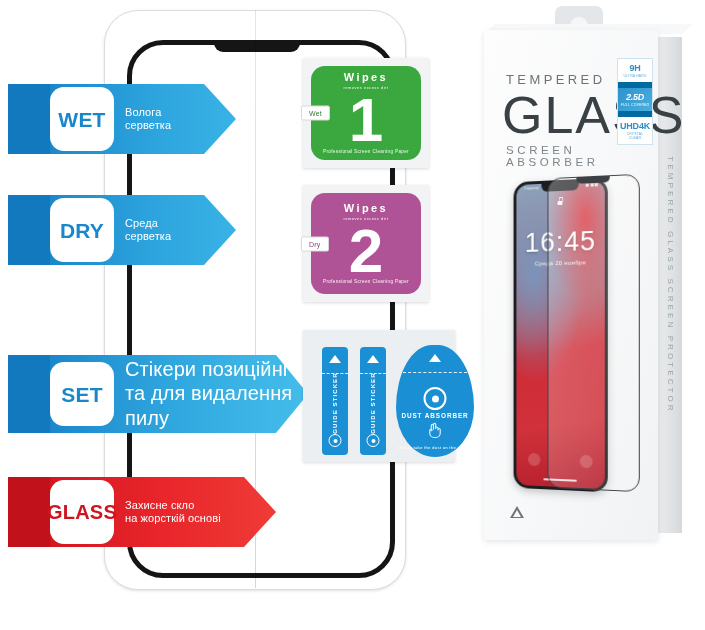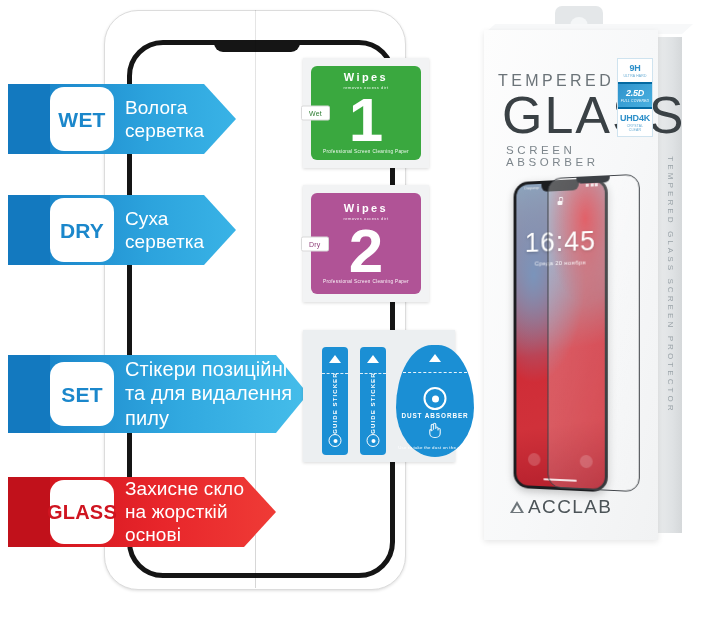--- a/index.html
+++ b/index.html
@@ -42,21 +42,21 @@
     position:absolute;left:42px;top:50%;transform:translateY(-50%);
     width:64px;height:64px;background:#ffffff;border-radius:14px;
     display:flex;align-items:center;justify-content:center;
     box-shadow:0 0 0 0 rgba(0,0,0,0);
   }
   .bar .chip span{
     font-weight:bold;font-size:21px;letter-spacing:.2px;line-height:1;
   }
   .bar .txt{
     position:absolute;left:117px;top:50%;transform:translateY(-50%);
-    color:#ffffff;font-size:19px;line-height:1.22;white-space:pre-line;
+    color:#ffffff;font-size:11px;line-height:1.22;white-space:pre-line;
     letter-spacing:.1px;
   }
 
   
   #bar-wet{left:8px;top:84px;width:228px;height:70px;}
   #bar-wet .arrow-shape{
     background:linear-gradient(to right,#1379bf 0%,#1b87cb 18%,#2ca3dd 62%,#39b3e6 100%);
     clip-path:polygon(0 0, 196px 0, 228px 50%, 196px 100%, 0 100%);
   }
   #bar-wet .cap{background:#1379bf;}
@@ -89,21 +89,21 @@
   }
   #bar-glass .cap{background:#c1111b;}
   #bar-glass .chip span{color:#cf1420;font-size:20px;}
 
   
   .packet{
     position:absolute;background:#f2f3f4;
     box-shadow:0 1px 3px rgba(0,0,0,.15);
   }
   .packet .inner{
-    position:absolute;inset:8px;border-radius:6px;
+    position:absolute;inset:8px;border-radius:14px;
     display:flex;flex-direction:column;align-items:center;justify-content:center;
     color:#fff;
   }
   .packet .w-title{
     font-size:11px;font-weight:bold;letter-spacing:2.4px;margin-top:2px;
   }
   .packet .w-sub{
     font-size:4px;letter-spacing:.5px;opacity:.92;margin-top:2px;
     transform:scaleY(.9);
   }
@@ -222,38 +222,38 @@
     background:#f7f8f9;
     transform:skewX(-48deg);transform-origin:left bottom;
   }
   .spine-text{
     position:absolute;left:50%;top:50%;
     transform:translate(-50%,-50%) rotate(90deg);
     white-space:nowrap;color:#9aa3a8;font-size:8px;letter-spacing:3.1px;
   }
 
   .bx-tempered{
-    position:absolute;left:14px;top:42px;
-    color:#6b7378;font-size:16px;letter-spacing:3.4px;
+    position:absolute;left:22px;top:42px;
+    color:#6b7378;font-size:13px;letter-spacing:3.4px;
   }
   .bx-glass{
     position:absolute;left:18px;top:55px;
     color:#3a4145;font-size:52px;letter-spacing:2px;font-weight:normal;
   }
   .bx-screen{
     position:absolute;left:22px;top:114px;
     color:#7d868c;font-size:11.5px;letter-spacing:3.6px;
   }
   .badges{
     position:absolute;left:133px;top:28px;width:34px;
     border:1px solid #cfe3ef;background:#fff;
     display:flex;flex-direction:column;
   }
   .badge{
-    padding:4px 2px;text-align:center;border-bottom:2px solid #0369a1;
+    padding:4px 2px;text-align:center;border-bottom:6px solid #0369a1;
     color:#2d8fc9;
   }
   .badge:last-child{border-bottom:none;}
   .badge .b-main{font-size:9px;font-weight:bold;letter-spacing:-.2px;display:block;}
   .badge .b-sub{font-size:3.4px;letter-spacing:.2px;display:block;margin-top:1px;color:#63a9d2;}
   #badge-25d{background:linear-gradient(135deg,#2f93cc,#49b0e0);}
   #badge-25d .b-main,#badge-25d .b-sub{color:#ffffff;font-style:italic;}
 
   
   .bx-phone{
@@ -366,21 +366,21 @@
     <div class="txt">Волога
 серветка</div>
   </div>
 
   <div class="bar" id="bar-dry">
     <div class="arrow-shape"></div>
     <div class="cap"></div>
     <div class="chip">
       <span>DRY</span>
     </div>
-    <div class="txt">Суха
+    <div class="txt">Среда
 серветка</div>
   </div>
 
   <div class="bar" id="bar-set">
     <div class="arrow-shape"></div>
     <div class="cap"></div>
     <div class="chip">
       <span>SET</span>
     </div>
     <div class="txt">Стікери позиційні
@@ -493,19 +493,18 @@
           <div class="bx-flash"></div>
           <div class="bx-cam"></div>
           <div class="bx-homebar"></div>
         </div>
       </div>
 
       <div class="bx-protector"></div>
 
       <div class="bx-logo">
         <span class="tri"></span>
-        <span class="name">ACCLAB</span>
       </div>
 
     </div>
   </div>
 
 </div>
 
 </body></html>

